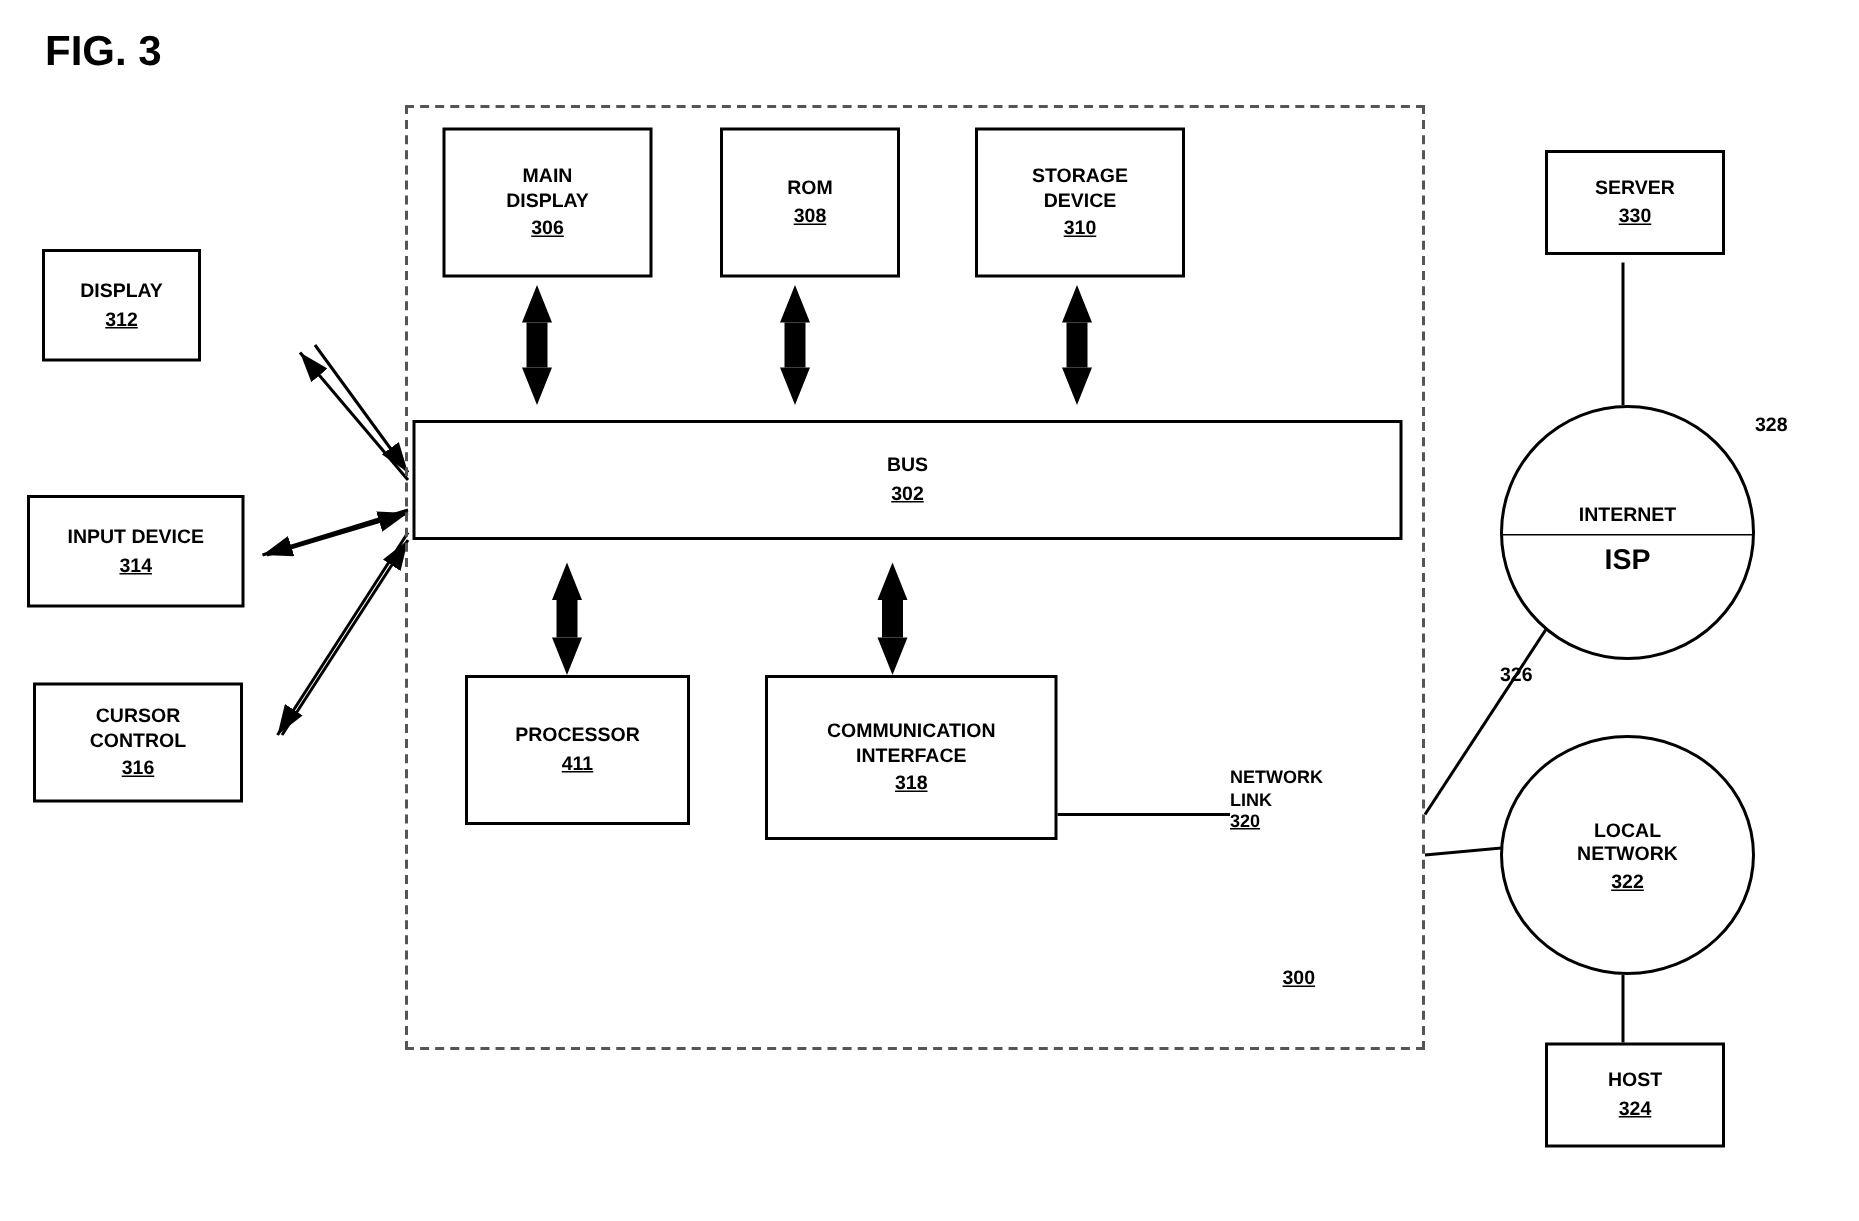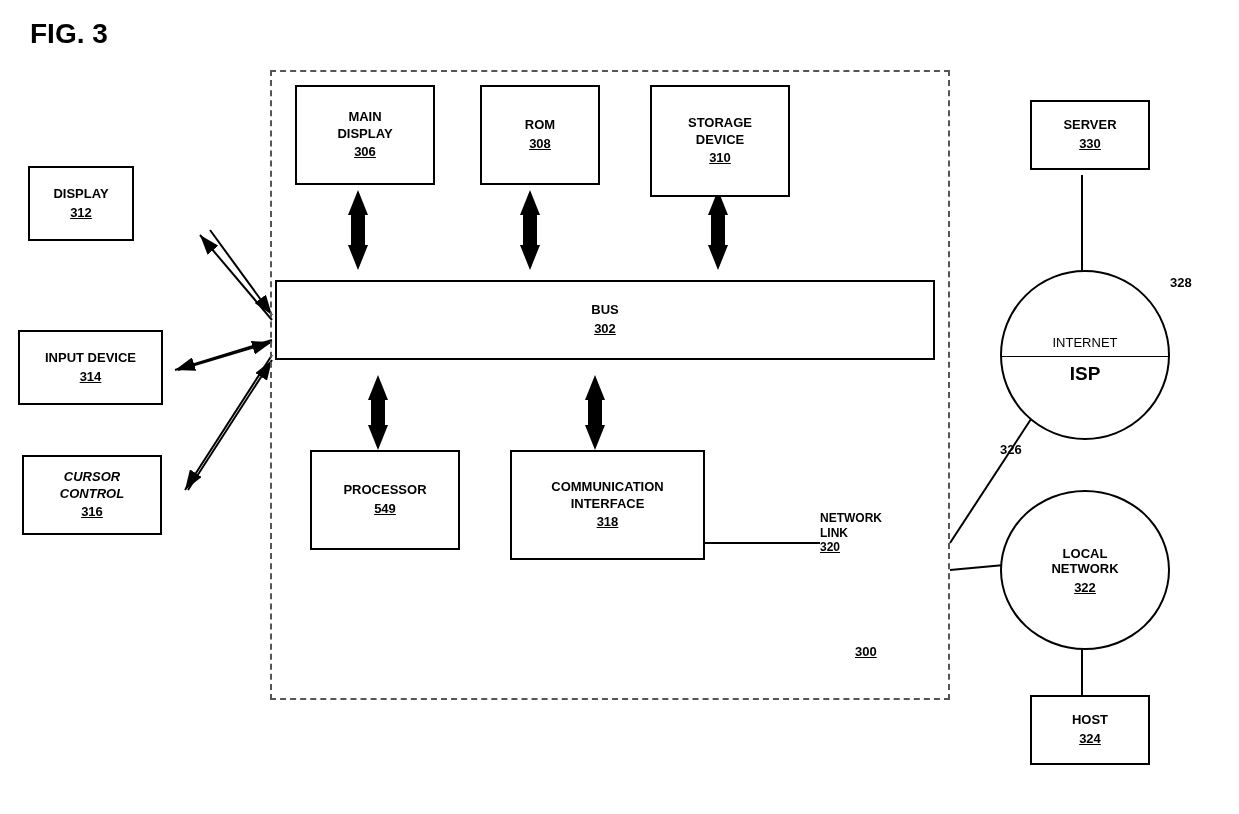--- a/index.html
+++ b/index.html
@@ -159,65 +159,65 @@
   <span style="white-space: pre-line; text-align:center;">MAIN
 DISPLAY</span>
   <span class="ref-num">306</span>
 </div>
 
 <div class="component-box" style="left: 480px; top: 85px; width: 120px; height: 100px;">
   <span>ROM</span>
   <span class="ref-num">308</span>
 </div>
 
-<div class="component-box" style="left: 650px; top: 85px; width: 140px; height: 112px;">
+<div class="component-box" style="left: 650px; top: 85px; width: 140px; height: 100px;">
   <span style="white-space: pre-line; text-align:center;">STORAGE
 DEVICE</span>
   <span class="ref-num">310</span>
 </div>
 
 <div class="component-box" style="left: 275px; top: 280px; width: 660px; height: 80px;">
   <span>BUS</span>
   <span class="ref-num">302</span>
 </div>
 
 <div class="component-box" style="left: 310px; top: 450px; width: 150px; height: 100px;">
   <span>PROCESSOR</span>
-  <span class="ref-num">549</span>
+  <span class="ref-num">411</span>
 </div>
 
 <div class="component-box" style="left: 510px; top: 450px; width: 195px; height: 110px;">
   <span style="white-space: pre-line; text-align:center;">COMMUNICATION
 INTERFACE</span>
   <span class="ref-num">318</span>
 </div>
 
 <div class="component-box" style="left: 28px; top: 166px; width: 106px; height: 75px;">
   <span>DISPLAY</span>
   <span class="ref-num">312</span>
 </div>
 
 <div class="component-box" style="left: 18px; top: 330px; width: 145px; height: 75px;">
   <span>INPUT DEVICE</span>
   <span class="ref-num">314</span>
 </div>
 
 <div class="component-box" style="left: 22px; top: 455px; width: 140px; height: 80px;">
-  <span style="white-space: pre-line; font-style:italic;">CURSOR
+  <span style="white-space: pre-line; ">CURSOR
 CONTROL</span>
   <span class="ref-num">316</span>
 </div>
 
 <div class="component-box" style="left: 1030px; top: 100px; width: 120px; height: 70px;">
   <span>SERVER</span>
   <span class="ref-num">330</span>
 </div>
 
 <div class="circle-component" style="left: 1000px; top: 270px; width: 170px; height: 170px;">
-  <span style="font-size:13px; font-weight:normal; text-align:center; padding-top: 10px;">INTERNET</span>
+  <span style="font-size:13px; font-weight:bold; text-align:center; padding-top: 10px;">INTERNET</span>
   <div style="width:100%; border-top: 1.5px solid #000; margin: 6px 0;"></div>
   <span style="font-size:19px; font-weight:bold;">ISP</span>
 </div>
 
 <div class="ref-label" style="left: 1170px; top: 275px;">
   <span>328</span>
 </div>
 
 <div class="ref-label" style="left: 1000px; top: 442px;">
   <span>326</span>

